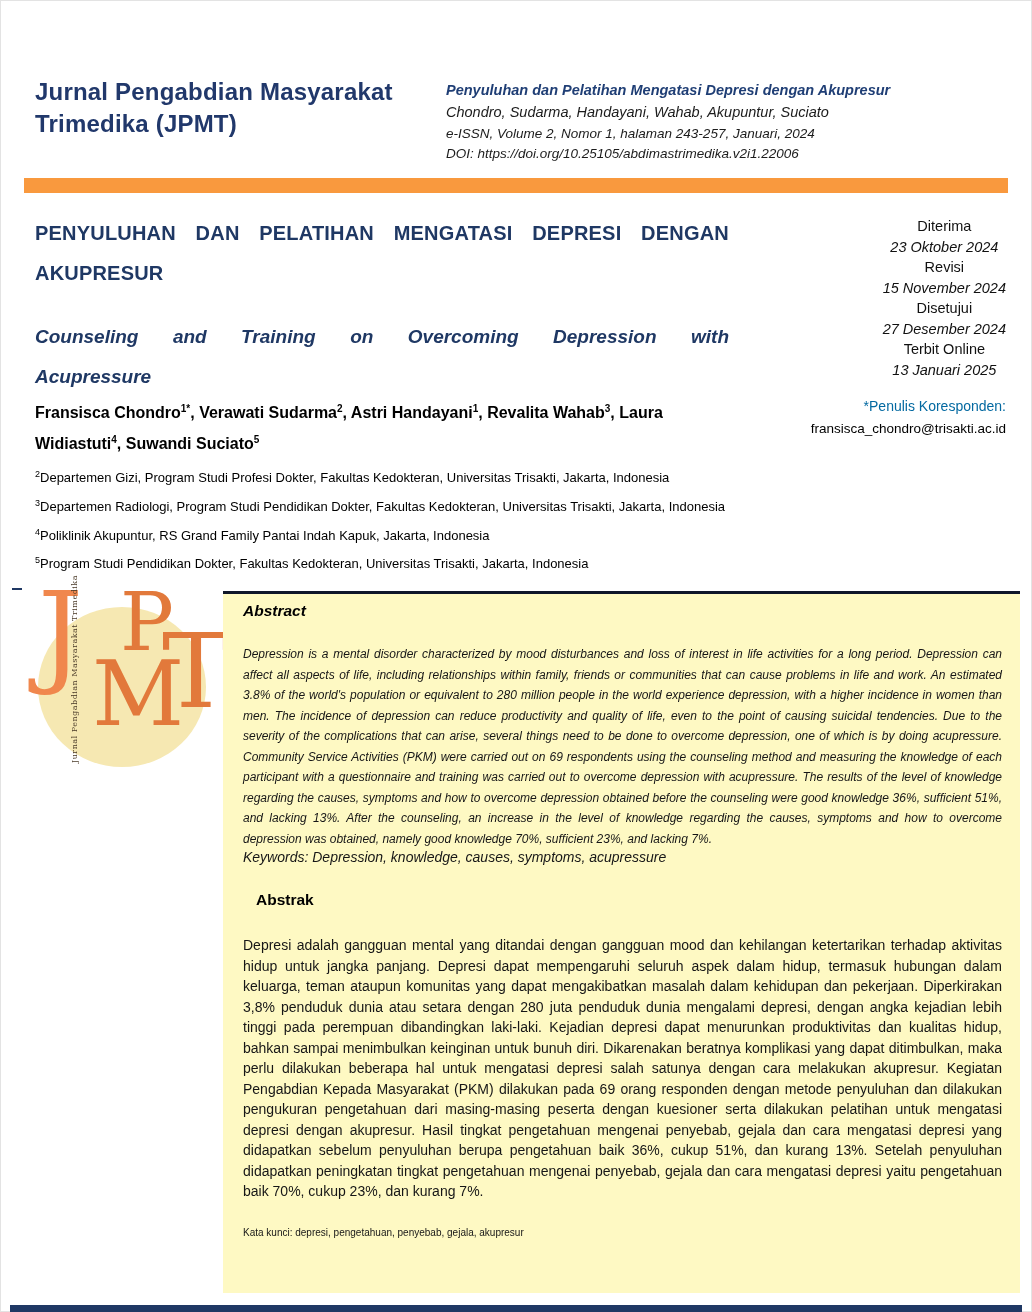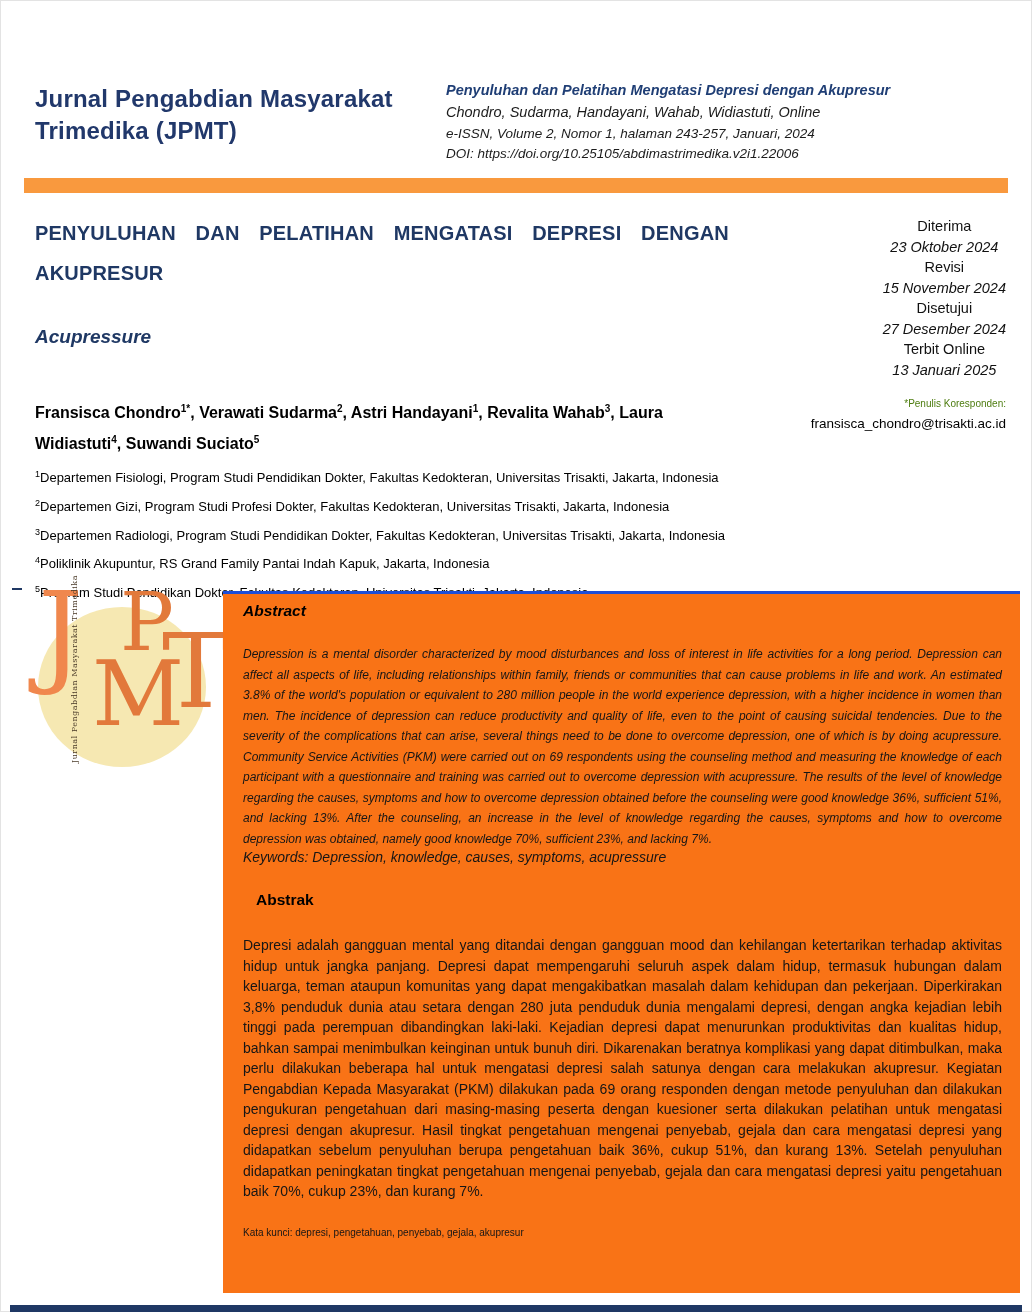--- a/index.html
+++ b/index.html
@@ -3,21 +3,21 @@
 <meta charset="utf-8">
 <style>
   html,body{margin:0;padding:0;background:#f4f4f4;}
   .page{
     position:relative;width:1032px;height:1312px;background:#ffffff;
     font-family:"Liberation Sans",sans-serif;color:#111;overflow:hidden;
     box-shadow:0 0 0 1px #e3e3e3 inset;
   }
   
   .journal-name{
-    position:absolute;left:35px;top:83px;width:445px;
+    position:absolute;left:35px;top:76px;width:445px;
     font-size:24px;font-weight:bold;color:#21386b;line-height:1.33;letter-spacing:.2px;
   }
   .header-right{
     position:absolute;right:26px;top:80px;width:560px;line-height:1.5;
   }
   .running-title{font-size:14.5px;font-weight:bold;font-style:italic;color:#1f3e75;}
   .running-authors{font-size:14.5px;font-style:italic;color:#1c1c1c;}
   .issue-line,.doi-line{font-size:13.5px;font-style:italic;color:#1c1c1c;}
   .orange-bar{position:absolute;left:24px;top:178px;width:984px;height:15px;background:#f9993e;}
   
@@ -33,21 +33,21 @@
   
   .dates{position:absolute;right:26px;top:216px;text-align:center;font-size:14.5px;color:#111;line-height:20.5px;}
   .date-value{font-style:italic;}
   
   .authors{
     position:absolute;left:35px;top:395px;width:700px;
     font-size:16px;font-weight:bold;color:#000;line-height:27px;
   }
   .authors sup{font-size:10px;}
   .correspondence{position:absolute;right:26px;top:398px;text-align:right;}
-  .corr-label{font-size:10px;color:#4d7c0f;}
+  .corr-label{font-size:14px;color:#0369a1;}
   .corr-email{font-size:13.5px;color:#000;margin-top:7px;}
   
   .affiliations{position:absolute;left:35px;top:462px;width:760px;font-size:13px;color:#000;line-height:25.5px;}
   .affiliations sup{font-size:9px;}
   .divider-dash{position:absolute;left:12px;top:588px;width:10px;height:2px;background:#1f3864;}
   
   .logo{position:absolute;left:28px;top:585px;width:205px;height:215px;}
   .logo-circle{position:absolute;left:10px;top:22px;width:168px;height:160px;border-radius:50%;background:#f6e8b2;}
   .logo-letter{position:absolute;font-family:"DejaVu Serif",serif;line-height:1;font-weight:normal;}
   .logo-j{left:10px;top:-8px;font-size:112px;color:#f0874d;}
@@ -55,42 +55,42 @@
   .logo-t{left:134px;top:36px;font-size:102px;color:#e2793b;}
   .logo-m{left:64px;top:64px;font-size:90px;color:#e2793b;}
   .logo-vtext{
     position:absolute;left:42px;top:28px;height:150px;
     writing-mode:vertical-rl;transform:rotate(180deg);
     font-family:"DejaVu Serif",serif;font-size:8px;color:#4a3a28;letter-spacing:.5px;white-space:nowrap;
   }
   
   .abstract-box{
     position:absolute;left:223px;top:591px;width:797px;height:702px;
-    background:#f97316;border-top:3px solid #1d4ed8;box-sizing:border-box;
+    background:#fef9c3;border-top:3px solid #0f172a;box-sizing:border-box;
     padding:6px 18px 0 20px;overflow:hidden;
   }
   .abs-heading-en{font-size:15.5px;font-weight:bold;font-style:italic;color:#000;margin-top:2px;}
   .abs-body-en{margin-top:24px;font-size:12px;font-style:italic;color:#161616;line-height:20.5px;text-align:justify;}
   .abs-keywords-en{font-size:14px;font-style:italic;color:#161616;}
   .abs-heading-id{font-size:15.5px;font-weight:bold;color:#000;margin-top:26px;margin-left:13px;}
   .abs-body-id{margin-top:26px;font-size:14px;color:#161616;line-height:20.5px;text-align:justify;}
   .abs-keywords-id{margin-top:25px;font-size:10px;color:#161616;}
   
   .footer-bar{position:absolute;left:10px;top:1305px;width:1012px;height:7px;background:#1f3864;}
 </style>
 </head>
 <body>
 
 <div class="page">
 
   <div class="journal-name">Jurnal Pengabdian Masyarakat Trimedika (JPMT)</div>
 
   <div class="header-right">
     <div class="running-title">Penyuluhan dan Pelatihan Mengatasi Depresi dengan Akupresur</div>
-    <div class="running-authors">Chondro, Sudarma, Handayani, Wahab, Widiastuti, Online</div>
+    <div class="running-authors">Chondro, Sudarma, Handayani, Wahab, Akupuntur, Suciato</div>
     <div class="issue-line">e-ISSN, Volume 2, Nomor 1, halaman 243-257, Januari, 2024</div>
     <div class="doi-line">DOI: https://doi.org/10.25105/abdimastrimedika.v2i1.22006</div>
   </div>
 
   <div class="orange-bar"></div>
 
   <div class="title-id">
     <div class="stretch">PENYULUHAN DAN PELATIHAN MENGATASI DEPRESI DENGAN</div>
     <div>AKUPRESUR</div>
   </div>
@@ -100,34 +100,34 @@
     <div class="date-value">23 Oktober 2024</div>
     <div class="date-label">Revisi</div>
     <div class="date-value">15 November 2024</div>
     <div class="date-label">Disetujui</div>
     <div class="date-value">27 Desember 2024</div>
     <div class="date-label">Terbit Online</div>
     <div class="date-value">13 Januari 2025</div>
   </div>
 
   <div class="title-en">
+    <div class="stretch">Counseling and Training on Overcoming Depression with</div>
     <div>Acupressure</div>
   </div>
 
   <div class="authors">
     <span>Fransisca Chondro</span><sup>1*</sup><span>, Verawati Sudarma</span><sup>2</sup><span>, Astri Handayani</span><sup>1</sup><span>, Revalita Wahab</span><sup>3</sup><span>, Laura Widiastuti</span><sup>4</sup><span>, Suwandi Suciato</span><sup>5</sup>
   </div>
 
   <div class="correspondence">
     <div class="corr-label">*Penulis Koresponden:</div>
     <div class="corr-email">fransisca_chondro@trisakti.ac.id</div>
   </div>
 
   <div class="affiliations">
-    <div><sup>1</sup><span>Departemen Fisiologi, Program Studi Pendidikan Dokter, Fakultas Kedokteran, Universitas Trisakti, Jakarta, Indonesia</span></div>
     <div><sup>2</sup><span>Departemen Gizi, Program Studi Profesi Dokter, Fakultas Kedokteran, Universitas Trisakti, Jakarta, Indonesia</span></div>
     <div><sup>3</sup><span>Departemen Radiologi, Program Studi Pendidikan Dokter, Fakultas Kedokteran, Universitas Trisakti, Jakarta, Indonesia</span></div>
     <div><sup>4</sup><span>Poliklinik Akupuntur, RS Grand Family Pantai Indah Kapuk, Jakarta, Indonesia</span></div>
     <div><sup>5</sup><span>Program Studi Pendidikan Dokter, Fakultas Kedokteran, Universitas Trisakti, Jakarta, Indonesia</span></div>
   </div>
 
   <div class="divider-dash"></div>
 
   <div class="logo">
     <div class="logo-circle"></div>

